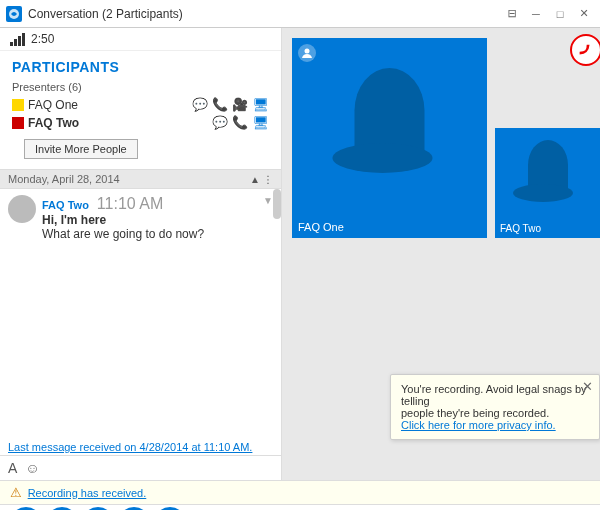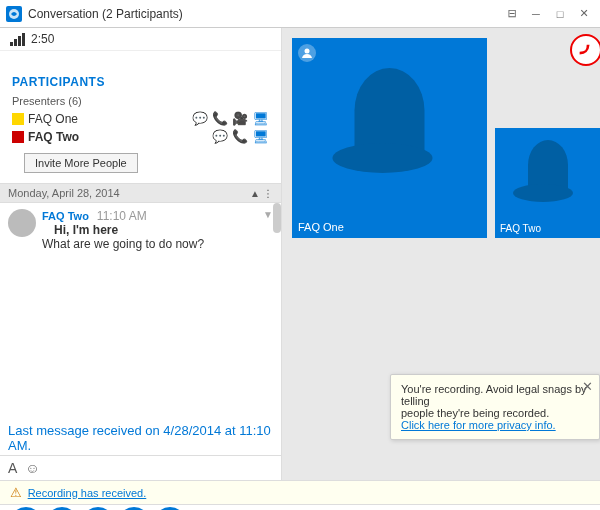--- a/index.html
+++ b/index.html
@@ -83,26 +83,25 @@
       background: #333;
       width: 3px;
     }
     .signal-time { font-size: 12px; color: #333; }
 
     
     .participants-section {
       padding: 8px 12px 4px;
     }
     .participants-header {
-      font-size: 12px;
+      font-size: 14px;
       font-weight: bold;
       color: #0078d7;
       letter-spacing: 0.5px;
       margin-bottom: 6px;
-      margin-top: 16px;
     }
     .presenters-label {
       font-size: 11px;
       color: #555;
       margin-bottom: 4px;
     }
     .participant-row {
       display: flex;
       align-items: center;
       margin-bottom: 3px;
@@ -170,26 +169,27 @@
       border-radius: 50%;
       flex-shrink: 0;
     }
     .msg-content { flex: 1; }
     .msg-meta {
       display: flex;
       gap: 8px;
       align-items: baseline;
     }
     .msg-sender { font-size: 11px; color: #0078d7; font-weight: bold; }
-    .msg-time { font-size: 12px; color: #999; }
+    .msg-time { font-size: 16px; color: #999; }
     .msg-text { font-size: 12px; color: #333; }
-    .msg-text.bold-line { font-weight: bold; margin-left: 12px; }
+    .msg-text.bold-line { font-weight: bold; }
     .last-msg-note {
-      font-size: 13px;
+      font-size: 11px;
       color: #0078d7;
+      text-decoration: underline;
       cursor: pointer;
       padding: 2px 8px;
     }
 
     .chat-input-area {
       border-top: 1px solid #ddd;
       padding: 4px 8px;
       display: flex;
       flex-direction: column;
       gap: 2px;

